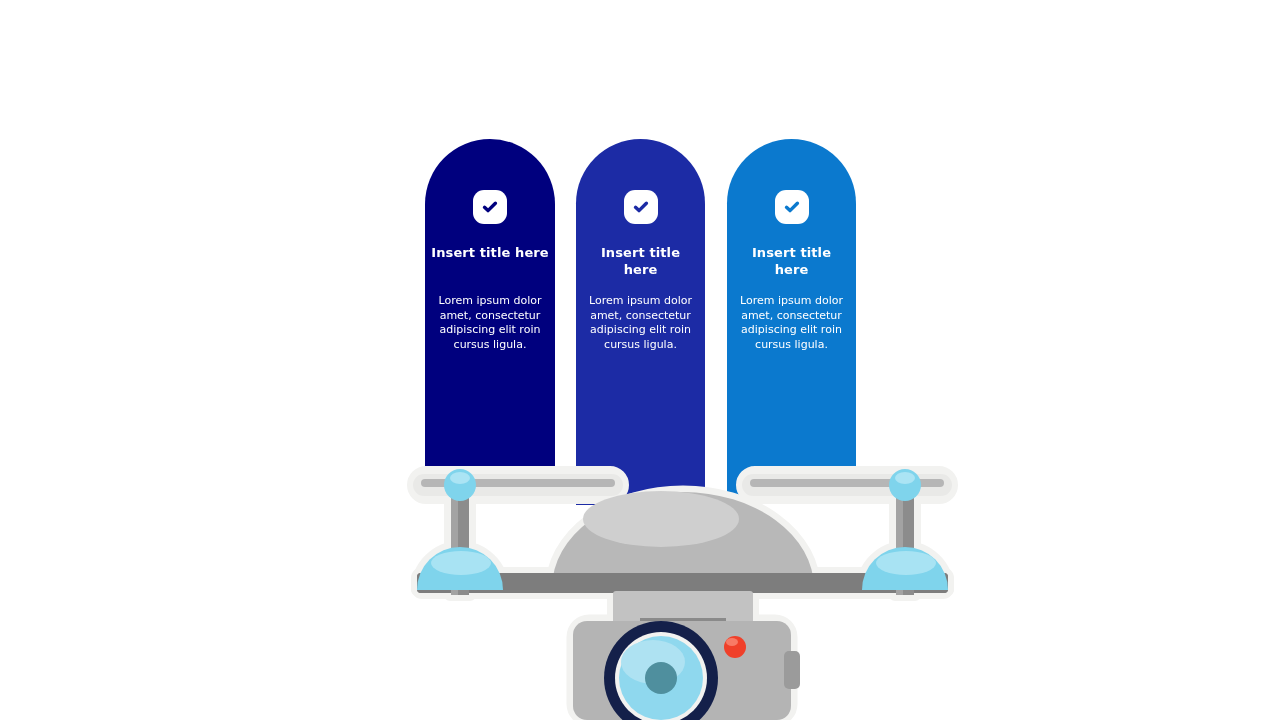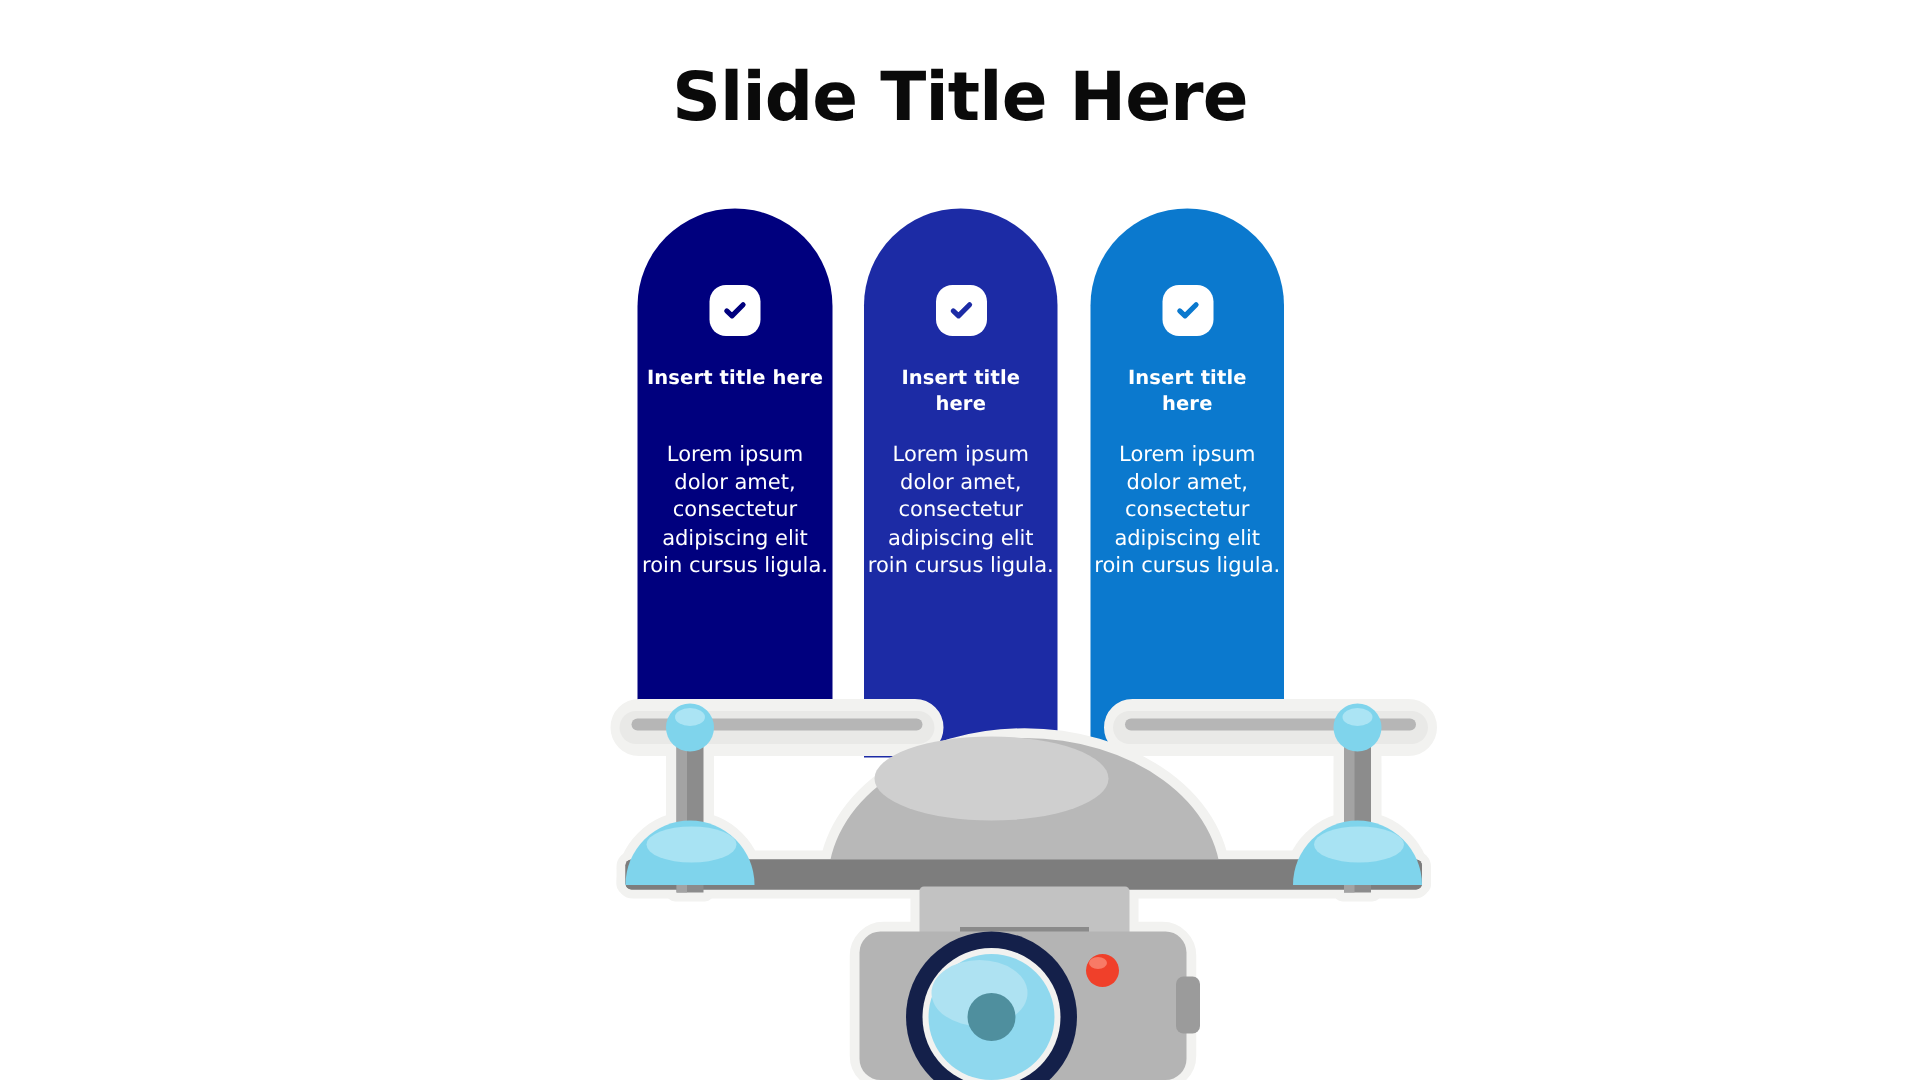--- a/index.html
+++ b/index.html
@@ -77,42 +77,41 @@
     color: #ffffff;
     line-height: 1.33;
     letter-spacing: 0.1px;
   }
 
   .col-body {
     position: absolute;
     left: 2px;
     right: 2px;
     top: 155px;
-    font-size: 14px;
+    font-size: 11px;
     font-weight: normal;
     color: #ffffff;
     line-height: 1.33;
   }
 
   
   #drone {
     position: absolute;
     left: 395px;
     top: 455px;
     width: 575px;
     height: 265px;
   }
   #drone svg { display: block; }
 </style>
 </head>
 <body>
 
 <div id="slide" style="background: rgb(255, 255, 255);">
 
-  <div id="slide-title" style="color: rgb(10, 10, 10);">Slide Title Here</div>
 
   <div class="column col-1" style="background: rgb(0, 0, 126);">
     <div class="icon-badge">
       <svg width="24" height="24" viewBox="0 0 24 24" aria-hidden="true">
         <path d="M6.5 12.3 L10 15.6 L17.4 8.2" fill="none" stroke="#00007e" stroke-width="3.4" stroke-linecap="round" stroke-linejoin="round"></path>
       </svg>
     </div>
     <div class="col-title">Insert title here</div>
     <div class="col-body">Lorem ipsum dolor amet, consectetur adipiscing elit roin cursus ligula.</div>
   </div>

